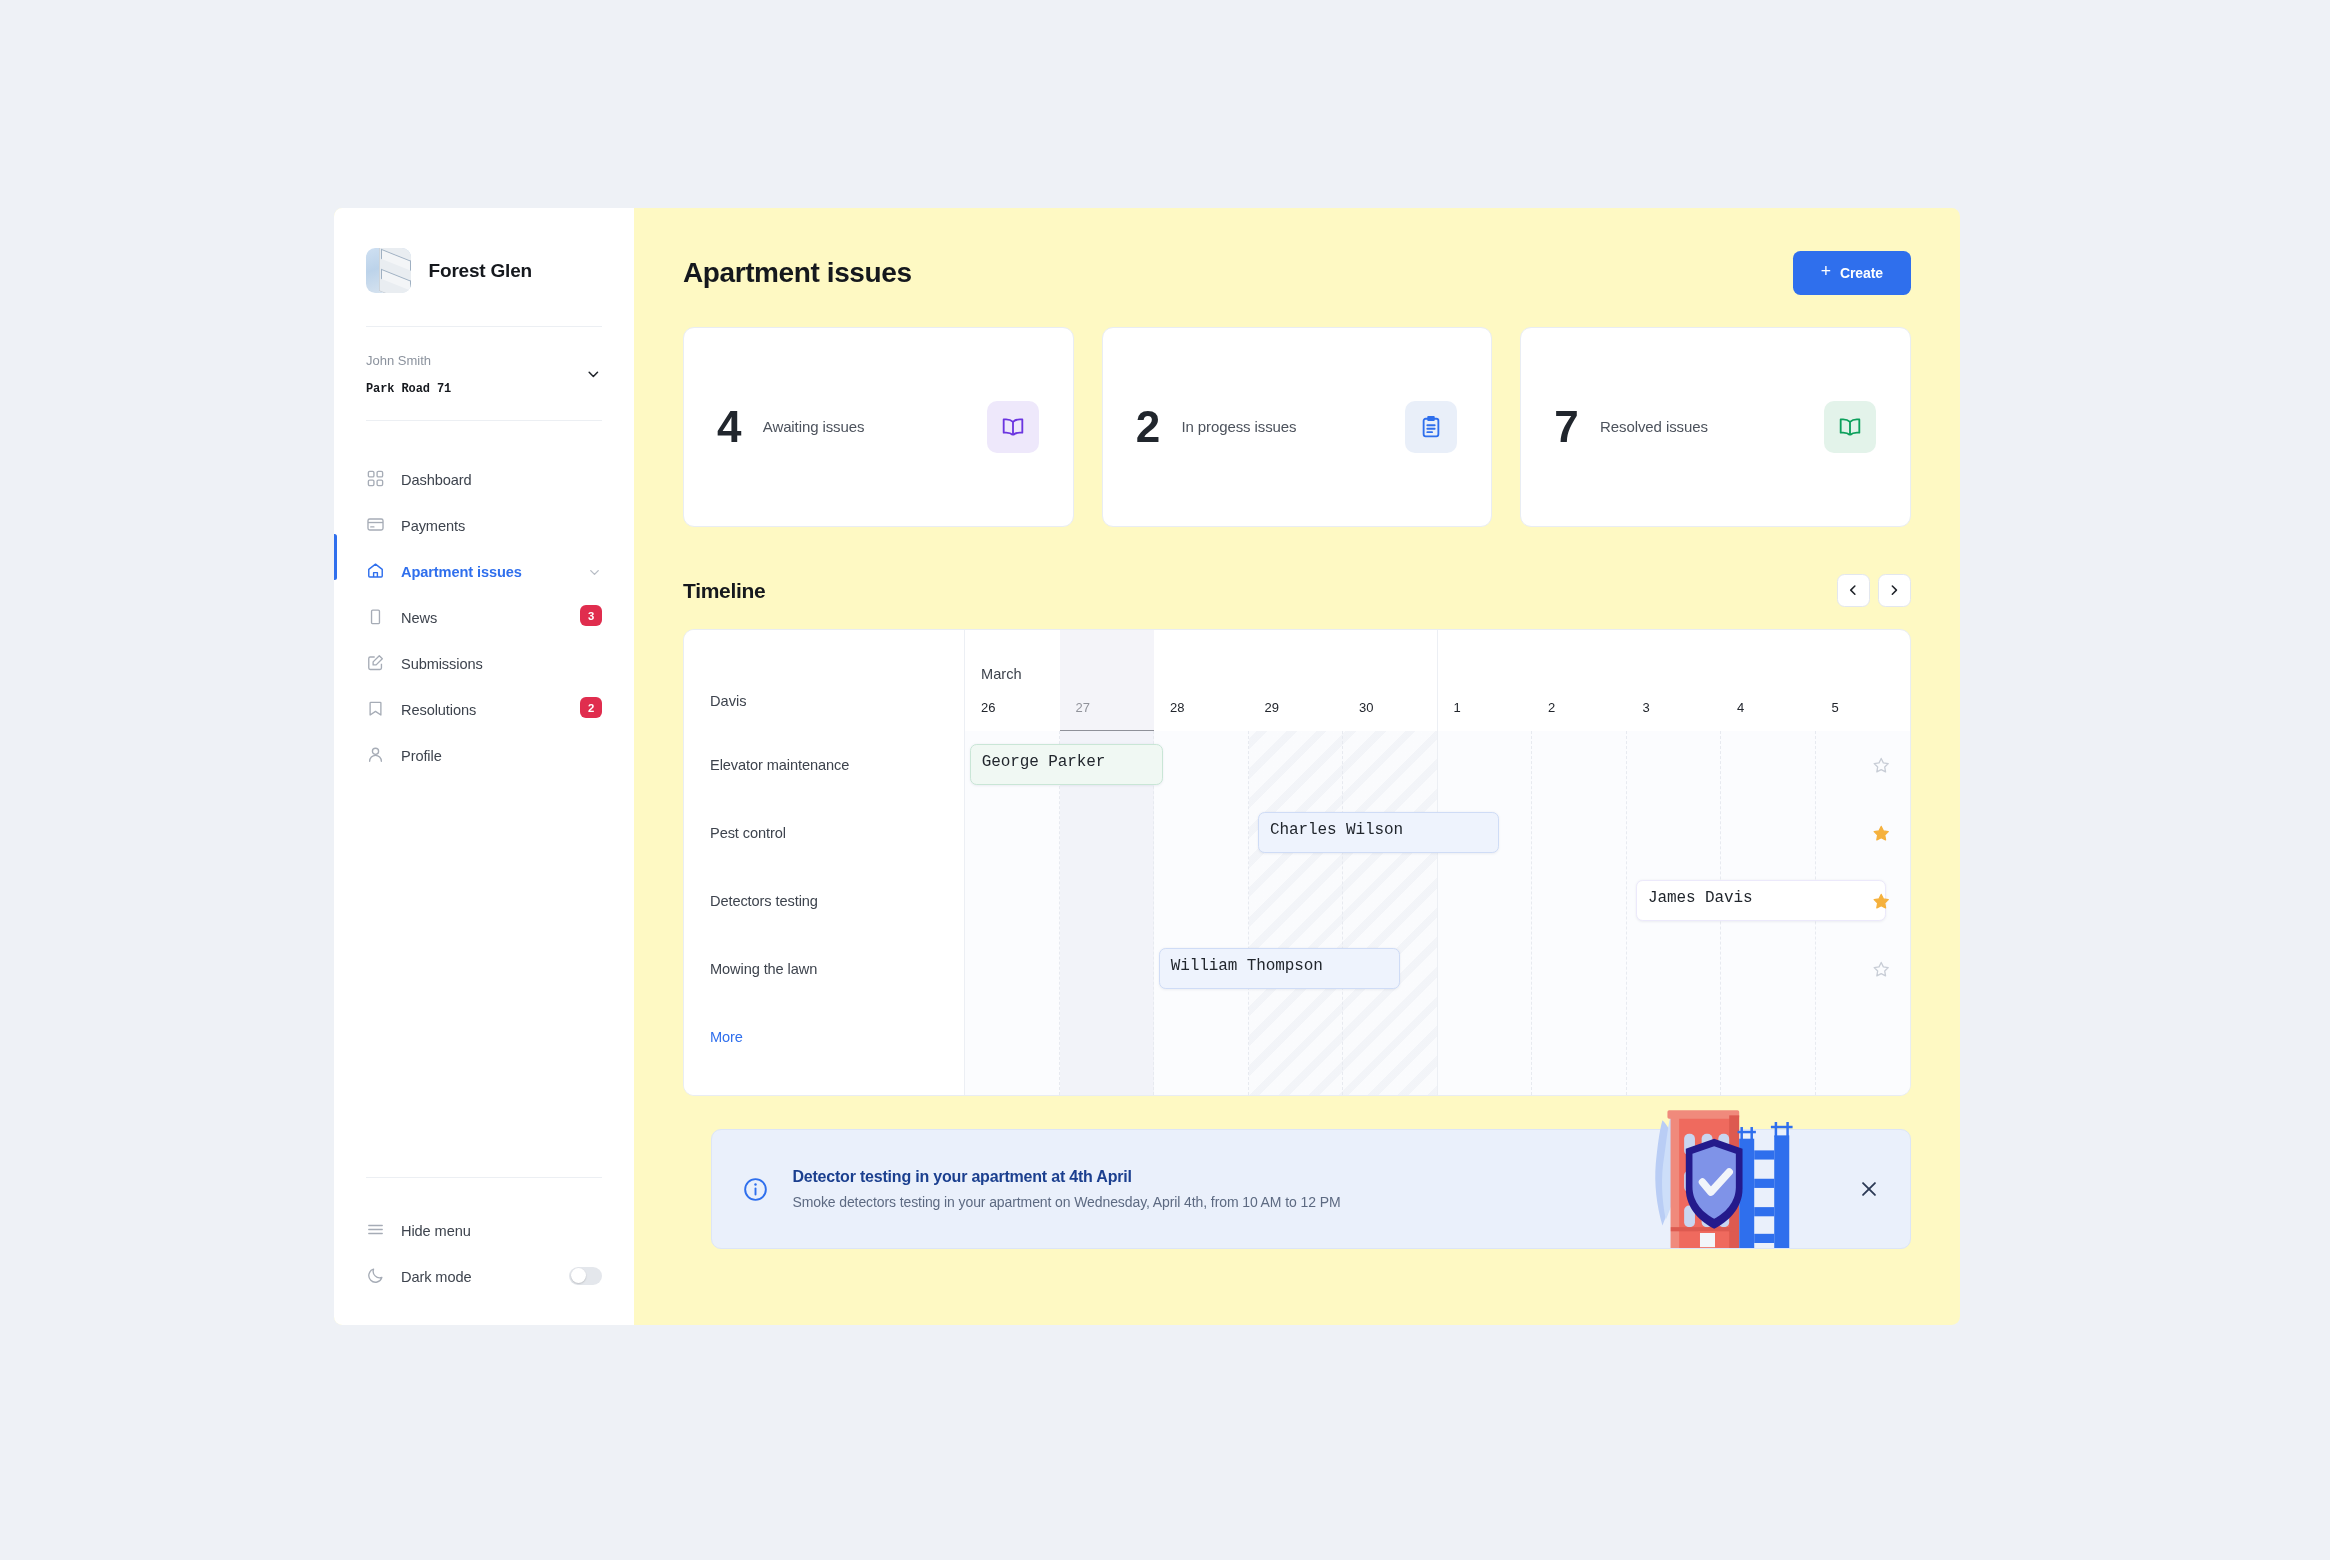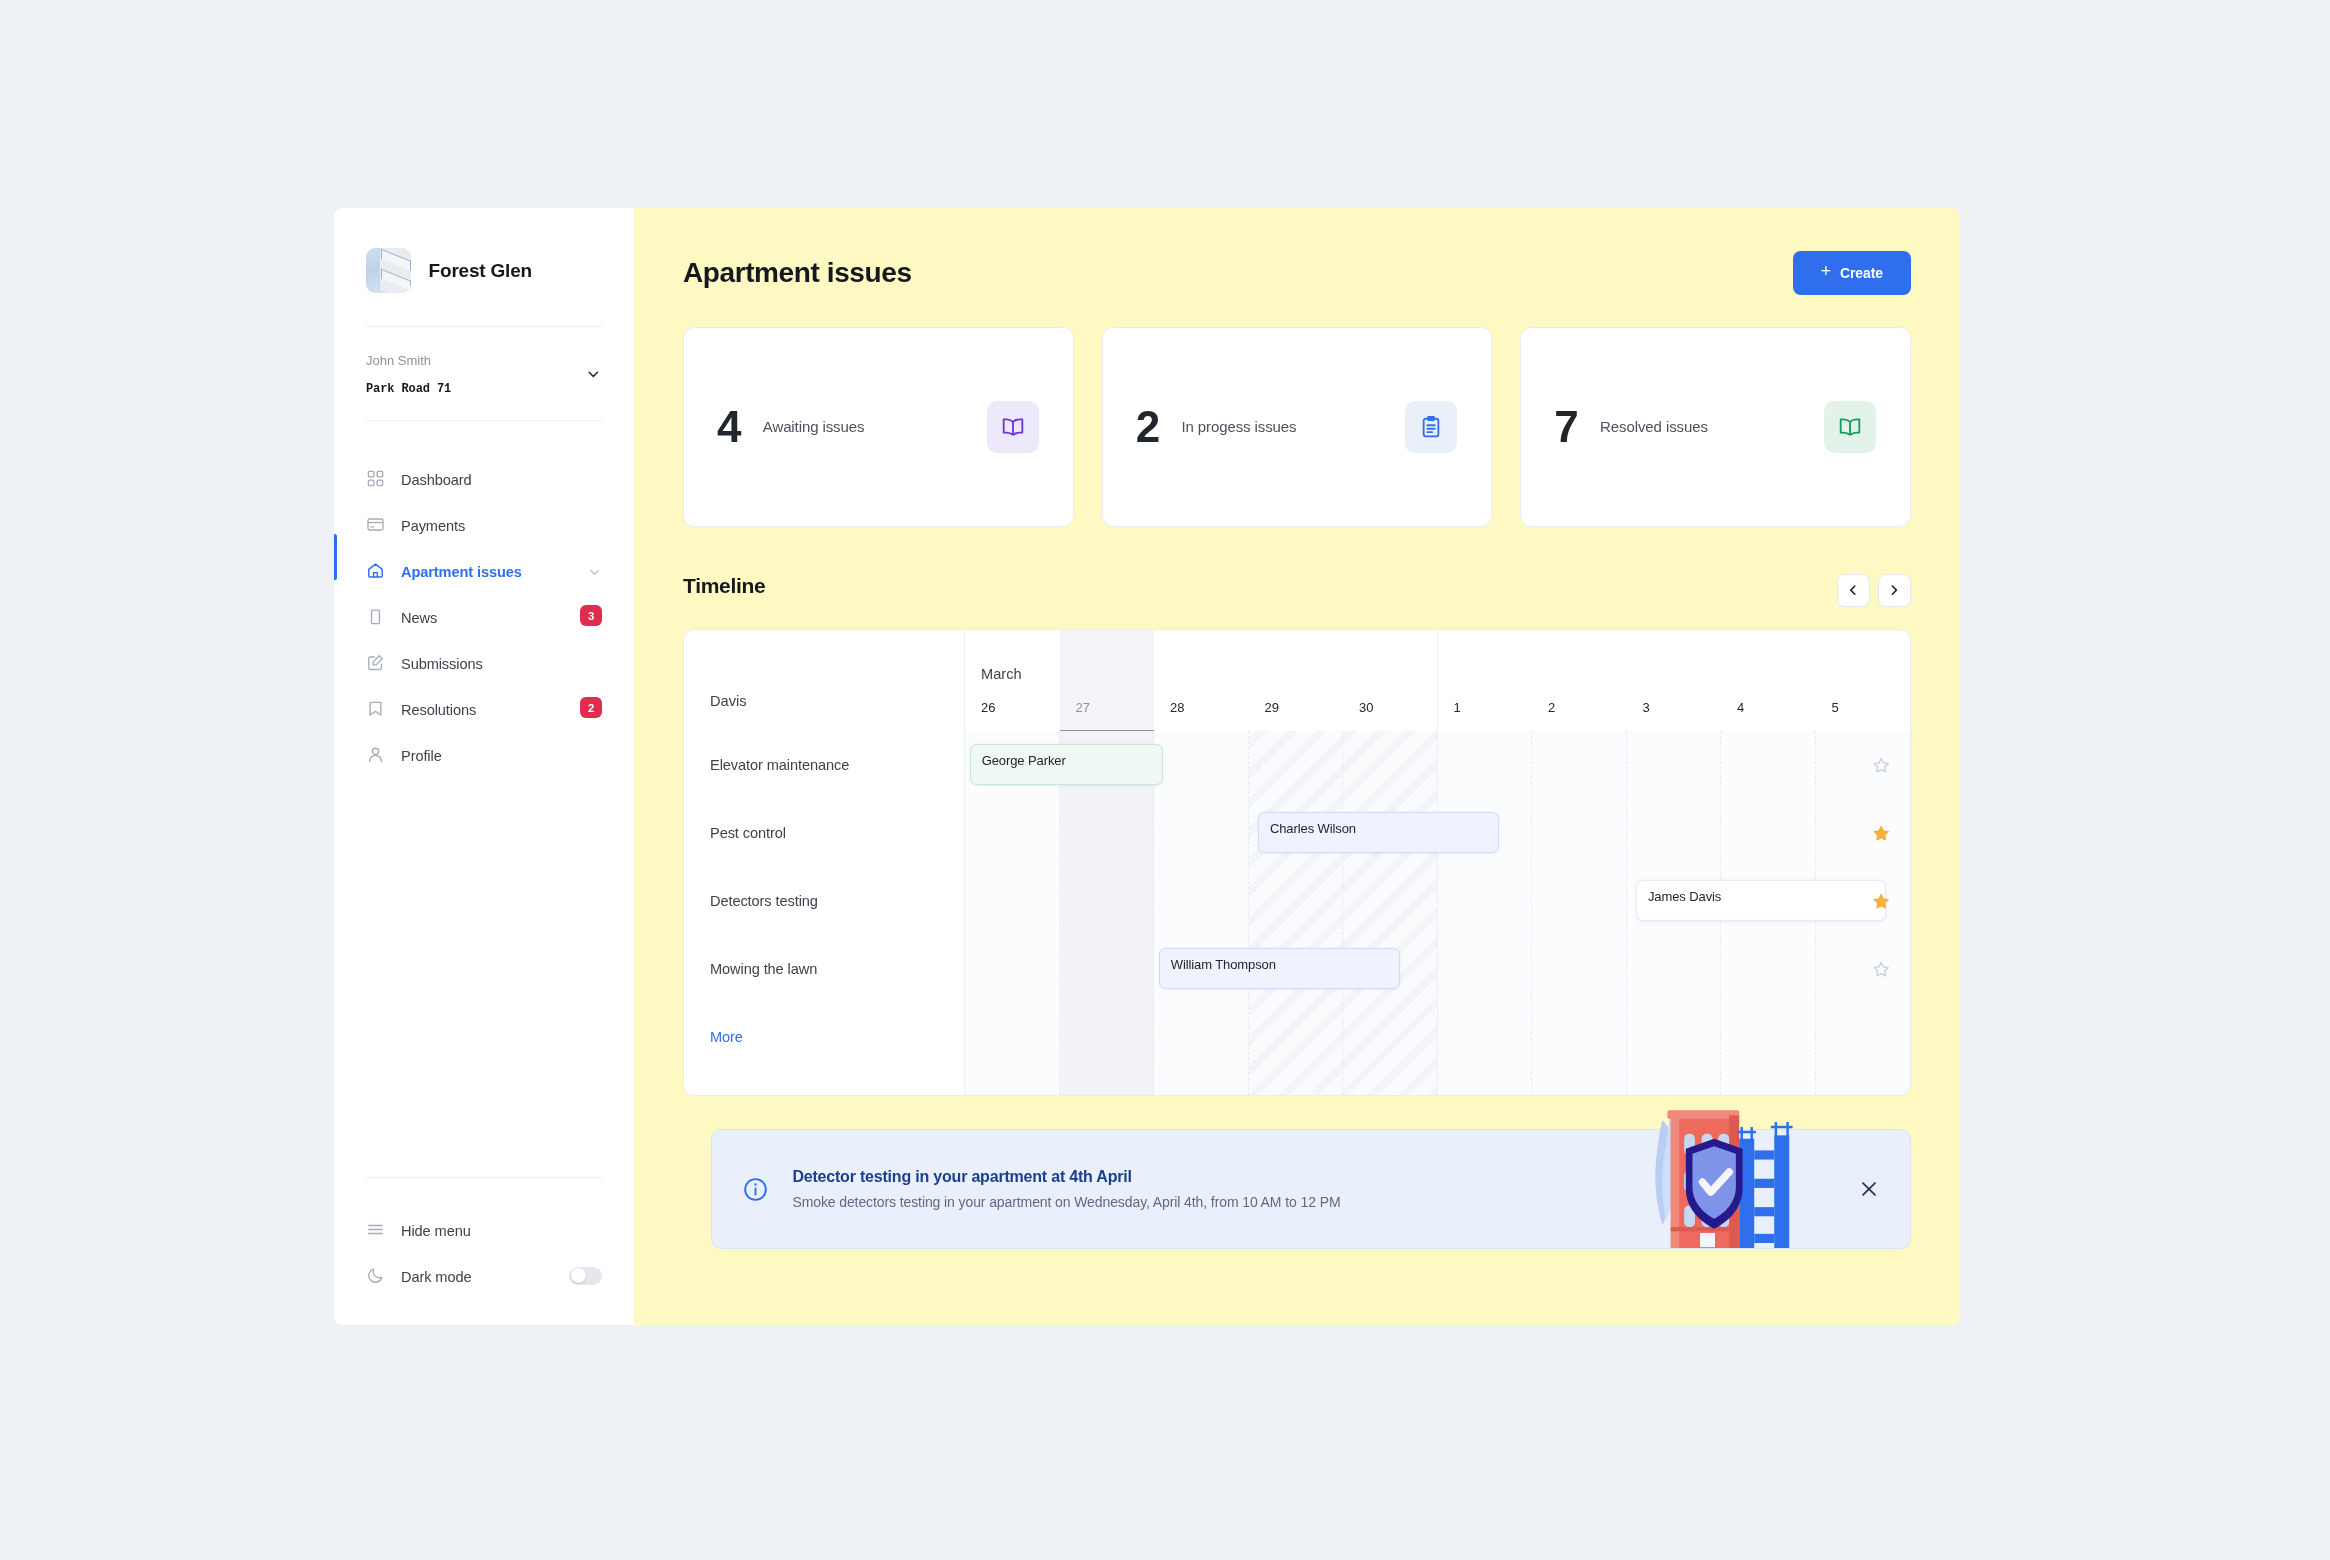--- a/index.html
+++ b/index.html
@@ -170,21 +170,21 @@
   }
   .stat-ico {
     margin-left: auto;
     width: 52px; height: 52px; border-radius: 10px;
     display: flex; align-items: center; justify-content: center;
   }
   .stat-ico svg { width: 26px; height: 26px; }
 
   
   .tl-head {
-    display: flex; align-items: flex-start; justify-content: space-between;
+    display: flex; align-items: center; justify-content: space-between;
     margin-top: 47px; height: 33px;
   }
   .tl-title { font-size: 21px; font-weight: 700; color: #15181d; letter-spacing: -0.3px;}
   .tl-navs { display: flex; gap: 8.4px; }
   .tl-nav {
     width: 33px; height: 33px; border-radius: 7.5px;
     border: 0.8px solid #e3e7ee; background: #fff;
     display: flex; align-items: center; justify-content: center;
     cursor: pointer; color: #20242b;
   }
@@ -271,23 +271,23 @@
 
   .bar {
     position: absolute;
     height: 41px;
     border-radius: 6.7px;
     background: #eef3fd;
     border: 0.8px solid #cfdcf6;
     box-shadow: 0 0.8px 2.5px rgba(25,40,80,.07);
   }
   .bar .bar-name {
-    font-size: 13px; color: #21262d;
+    font-size: 16px; color: #21262d;
     padding: 7.5px 0 0 11px; letter-spacing: -0.1px;
-    white-space: nowrap; overflow: hidden;
+    white-space: nowrap; overflow: hidden; font-family: Liberation Mono, monospace;
   }
   .bar .bar-foot {
     position: absolute; left: 0; right: 0; bottom: -5px;
     height: 8.4px; border-radius: 4.2px;
     background: #2f6fed;
     z-index: -1;
   }
   .bar.green { background: #f0f8f3; border-color: #c9e6d6; }
   .bar.green .bar-foot { background: #15a05a; }
   .bar.purple { background: #ffffff; border-color: #ece9fb; }

